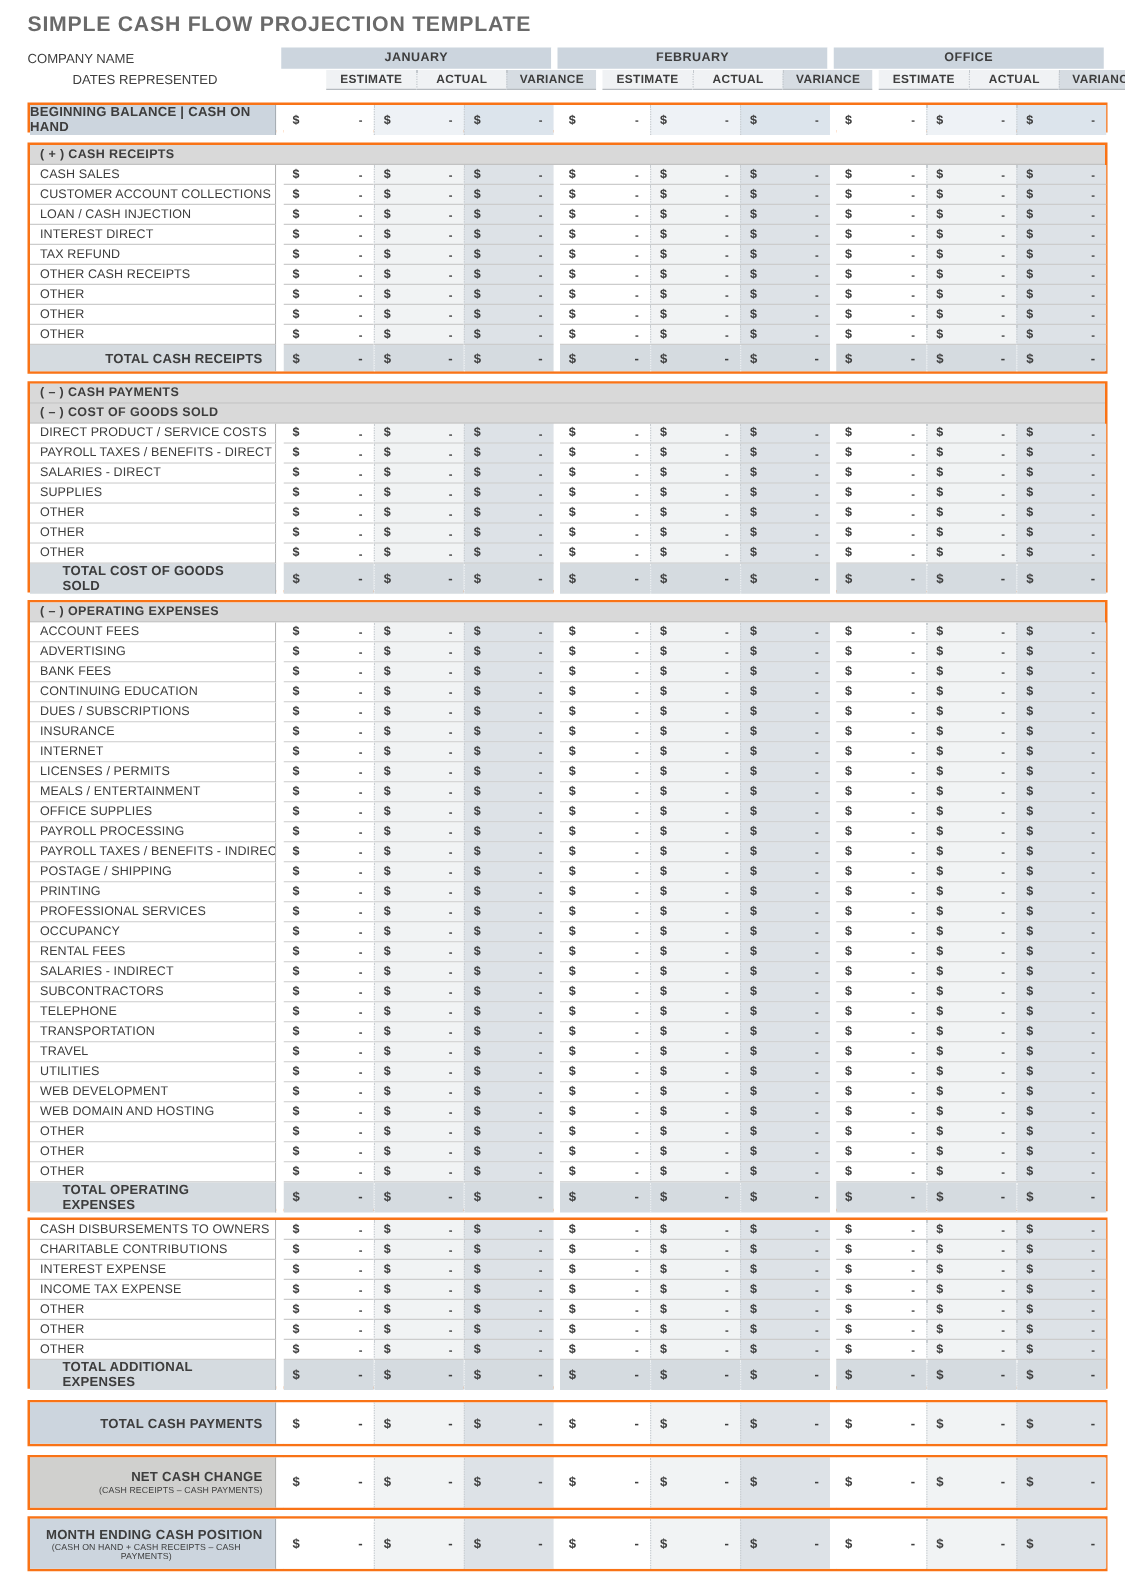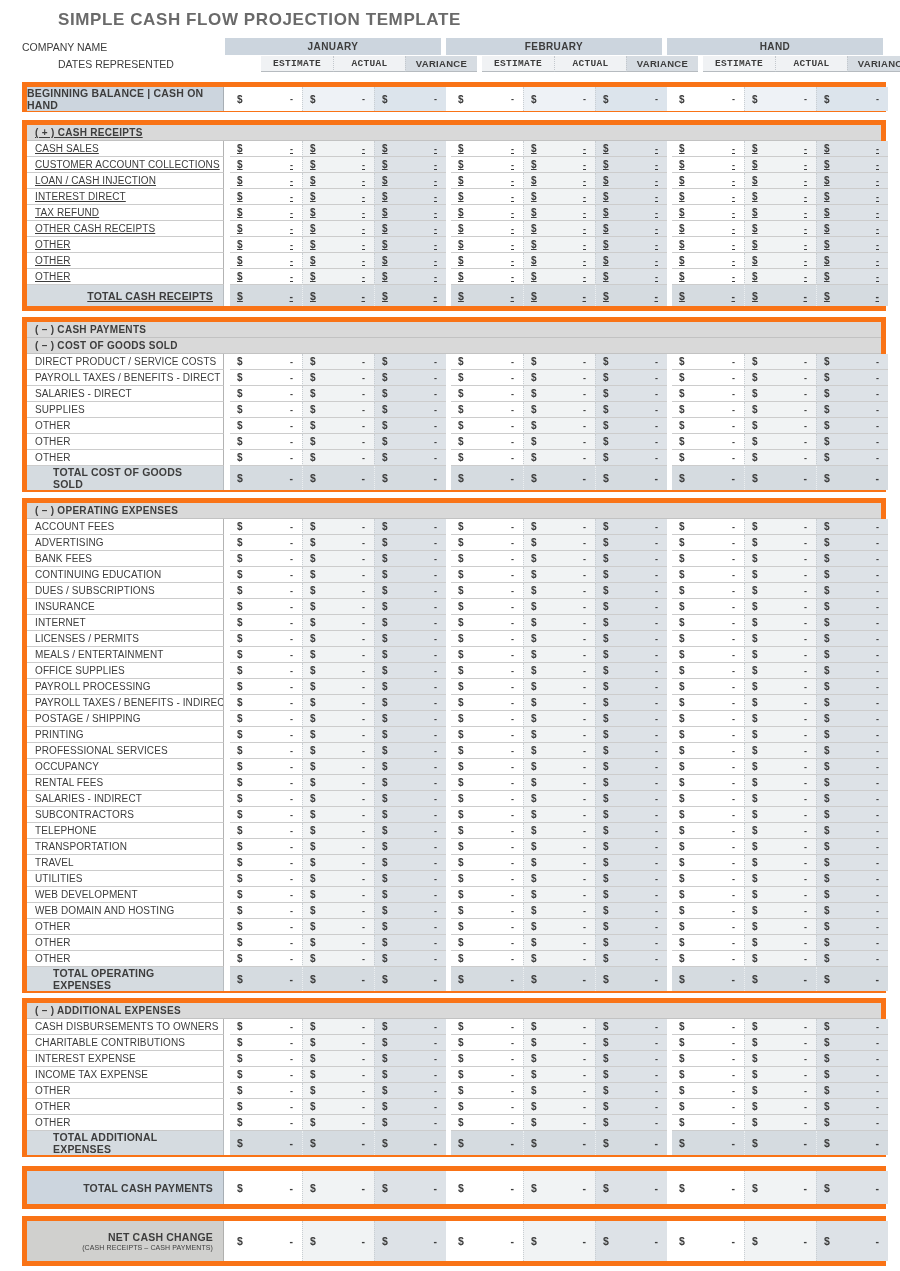--- a/index.html
+++ b/index.html
@@ -1,38 +1,38 @@
 <!DOCTYPE html>
 <html><head>
 <meta charset="utf-8">
 <style>
   * { box-sizing: border-box; margin: 0; padding: 0; }
   html,body { width: 900px; height: 1271px; background: #ffffff; overflow: hidden; }
   body { font-family: "Liberation Sans", sans-serif; color: #3d3d3d; }
   .page { padding: 10px 0 0 22px; width: 886px; }
-  h1 { font-size: 17px; font-weight: bold; color: #6a6a6a; letter-spacing: .6px; margin-bottom: 8px; margin-left: 36px; }
+  h1 { font-size: 17px; font-weight: bold; color: #6a6a6a; letter-spacing: .6px; margin-bottom: 8px; }
 
   .row { display: grid; grid-template-columns: 197px 6px 72px 72px 72px 5px 72px 72px 72px 5px 72px 72px 72px; }
   .gap { background: #fff; }
 
   
   .rhead1 { height: 17px; margin-bottom: 1px; }
   .rhead2 { height: 16px; padding-left: 36px; }
   .toplabel { display: flex; align-items: center; font-size: 10.5px; color: #3d3d3d; }
   .fillarea { flex: 1; height: 100%; }
   .mband { background: #ccd5de; grid-column: span 3; display: flex; align-items: center; justify-content: center;
            font-size: 10px; font-weight: bold; letter-spacing: .4px; }
   .sub { display: flex; align-items: center; justify-content: center; font-size: 9.5px; font-weight: bold;
          letter-spacing: .3px; border-bottom: 1px solid #b6bbc0; }
-  .sub.c0, .sub.c1 { background: #f0f2f4; font-family: Liberation Mono, monospace; }
+  .sub.c0, .sub.c1 { background: #f0f2f4; }
   .sub.c2 { background: #d6dce2; }
   .sub.c1, .sub.c2 { border-left: 1px dotted #c3c8cd; }
 
   
-  .block { border: 5px solid #f97316; margin-left: 0; }
+  .block { border: 2px solid #f97316; margin-left: 0; }
   .band { height: 16px; display: flex; align-items: center; background: #d9d9d9; font-size: 10px; font-weight: bold;
           padding-left: 8px; letter-spacing: .3px; border-bottom: 1px solid #c2c2c2; }
   .band:first-child { border-top: none; }
 
   .row-begin { height: 20px; }
   .row-item { height: 16px; }
   .row-total { height: 21px; }
 
   .ilabel { display: flex; align-items: center; font-size: 10px; padding-left: 8px; background: #fff;
             border-right: 1px solid #b3b3b3; border-bottom: 1px solid #cccccc; letter-spacing: .1px;
@@ -63,40 +63,40 @@
   .sumlabel { display: flex; flex-direction: column; align-items: flex-end; justify-content: center;
               padding-right: 10px; border-right: 1px solid #a7aeb4; text-align: center; }
   .sumlabel .main { font-size: 10.5px; font-weight: bold; letter-spacing: .2px; }
   .sumlabel .subnote { font-size: 7px; letter-spacing: .1px; margin-top: 1px; }
   .sum-blue .sumlabel { background: #ccd5de; }
   .sum-gray .sumlabel { background: #d0d0ce; border-right-color: #b0b0ae; }
   .h33 { height: 33px; }
   .h40 { height: 40px; }
   .summary .vcell .cur, .summary .vcell .dash { font-size: 10.5px; }
 
-  .mt10 { margin-top: 10px; } .mt8 { margin-top: 8px; text-decoration: underline; } .mt6 { margin-top: 6px; }
+  .mt10 { margin-top: 10px; } .mt8 { margin-top: 8px; } .mt6 { margin-top: 6px; }
   .mt5 { margin-top: 5px; } .mt9 { margin-top: 9px; } .mt7 { margin-top: 7px; }
 </style>
 </head>
 <body>
 
 <div class="page">
   <h1>SIMPLE CASH FLOW PROJECTION TEMPLATE</h1>
   <div id="sheet">
       <div class="row rhead1">
         <div class="toplabel">
           <span>COMPANY NAME</span>
           <span class="fillarea"></span>
         </div>
         <div class="gap"></div>
         <div class="mband">JANUARY</div>
         <div class="gap"></div>
         <div class="mband">FEBRUARY</div>
         <div class="gap"></div>
-        <div class="mband">HAND</div>
+        <div class="mband">OFFICE</div>
       </div>
       <div class="row rhead2">
         <div class="toplabel">
           <span>DATES REPRESENTED</span>
           <span class="fillarea"></span>
         </div>
         <div class="gap"></div>
         <div class="sub c0">ESTIMATE</div>
         <div class="sub c1">ACTUAL</div>
         <div class="sub c2">VARIANCE</div>
@@ -2131,21 +2131,20 @@
             <span class="cur">$</span>
             <span class="dash">-</span>
           </div>
           <div class="vcell c2">
             <span class="cur">$</span>
             <span class="dash">-</span>
           </div>
         </div>
       </div>
       <div class="block mt5">
-        <div class="band">( – )  ADDITIONAL EXPENSES</div>
         <div class="row row-item">
           <div class="ilabel">CASH DISBURSEMENTS TO OWNERS</div>
           <div class="gap"></div>
           <div class="vcell c0">
             <span class="cur">$</span>
             <span class="dash">-</span>
           </div>
           <div class="vcell c1">
             <span class="cur">$</span>
             <span class="dash">-</span>

